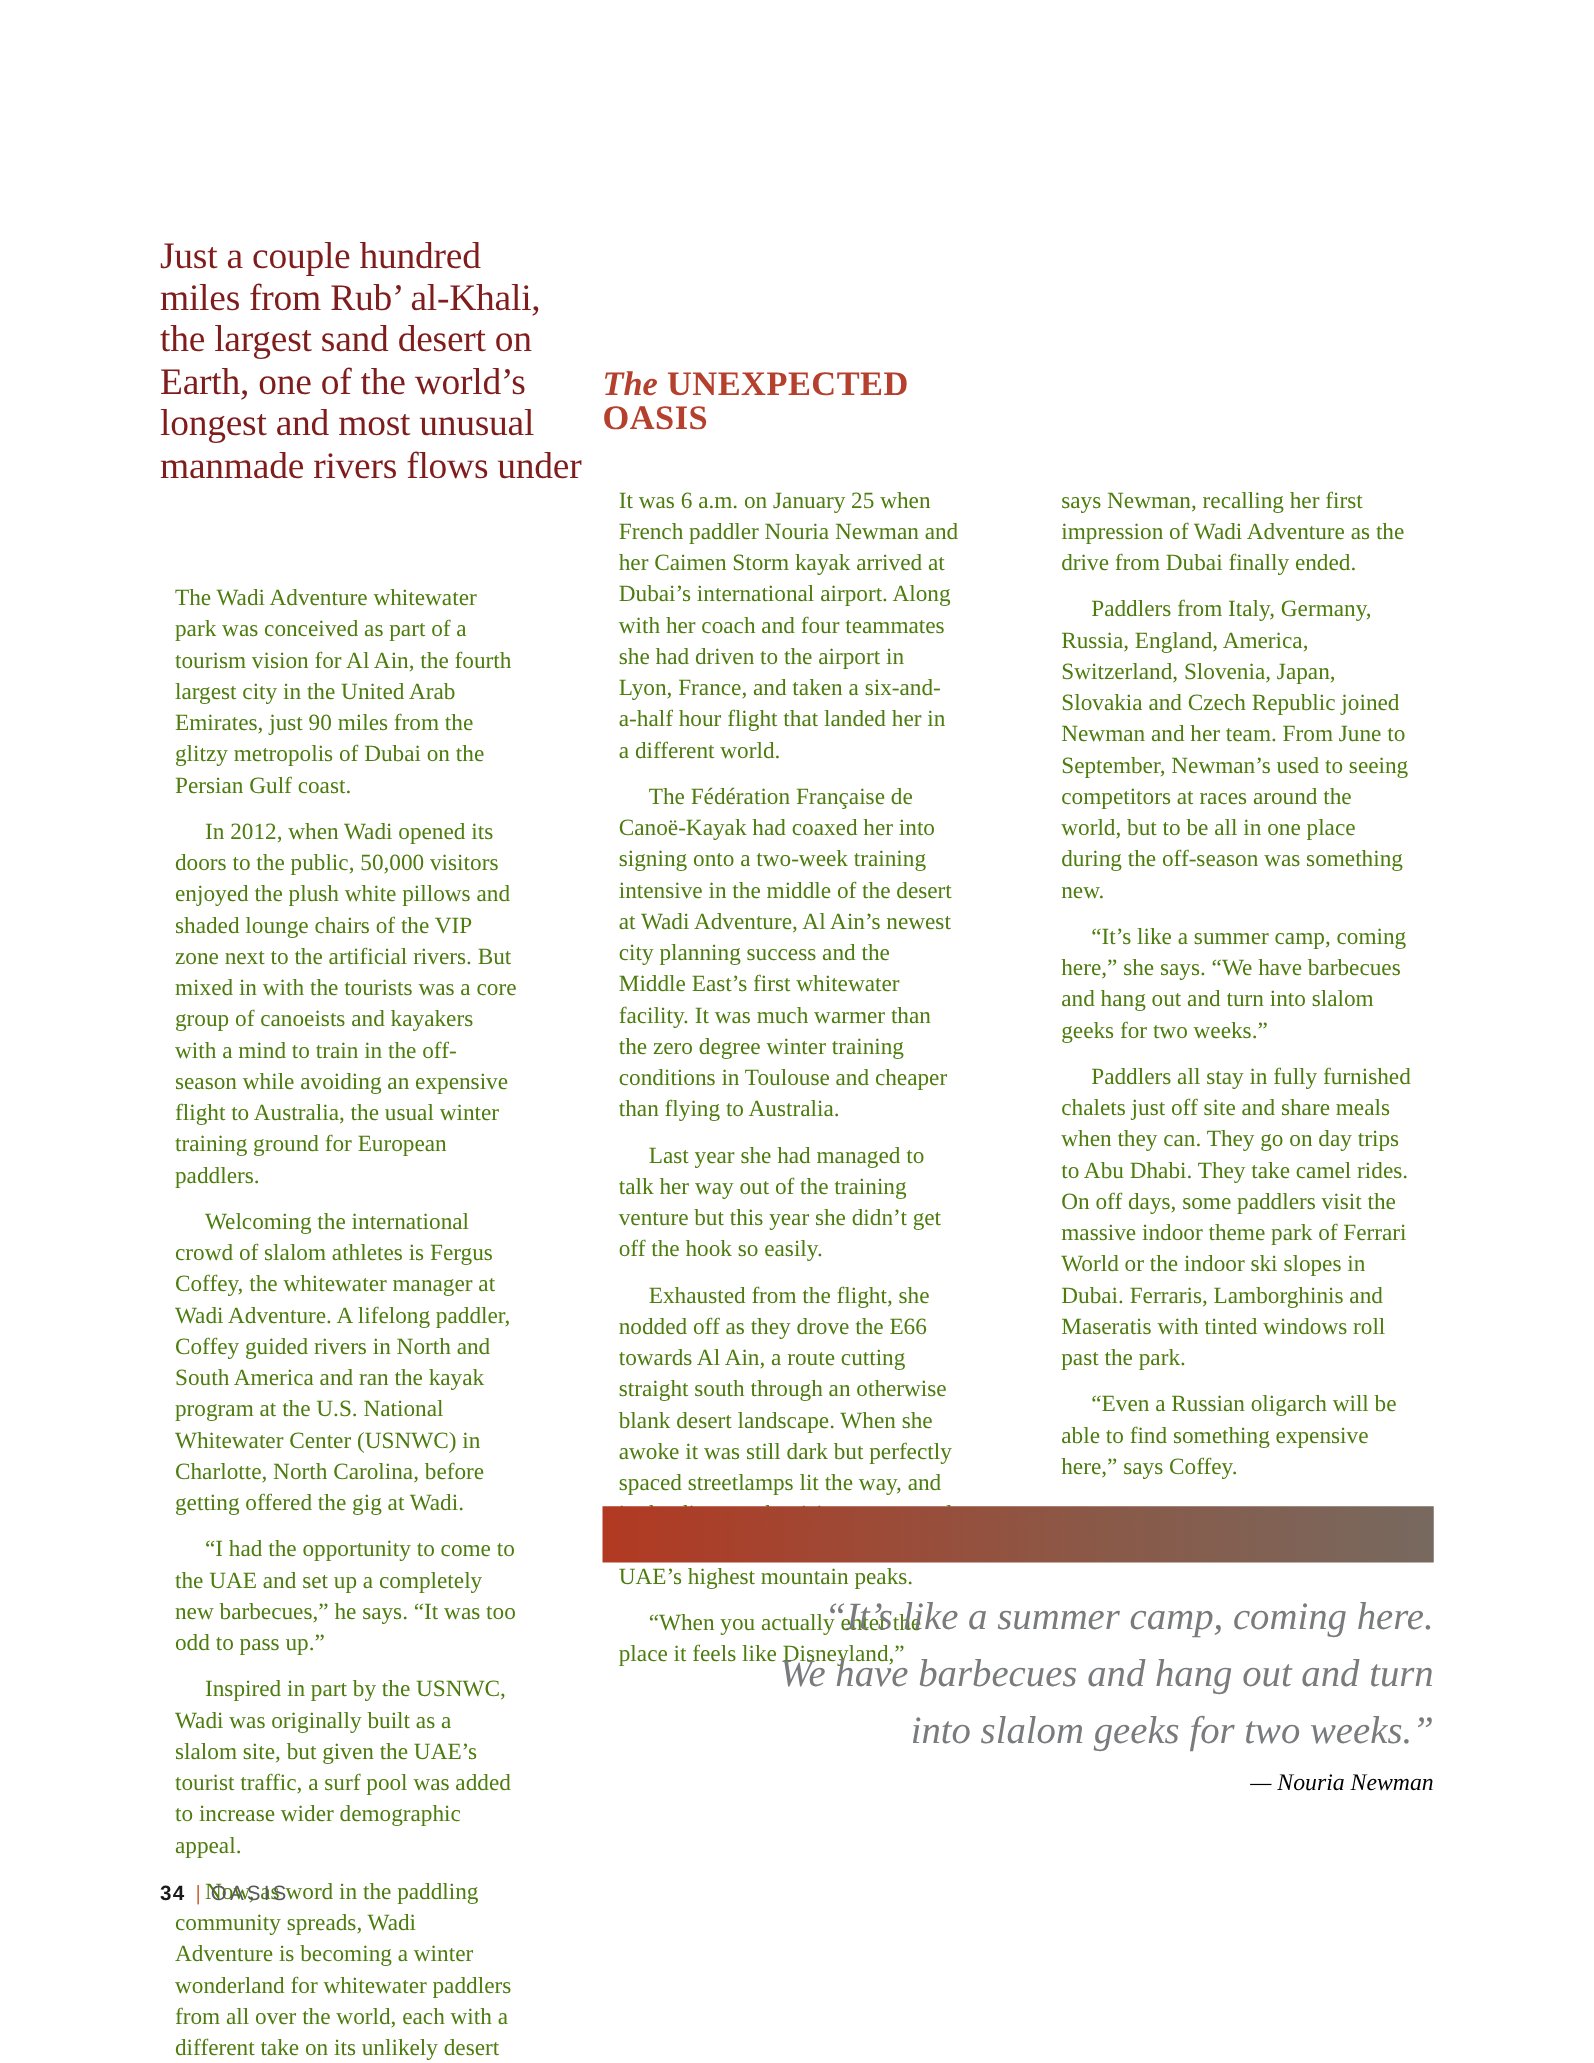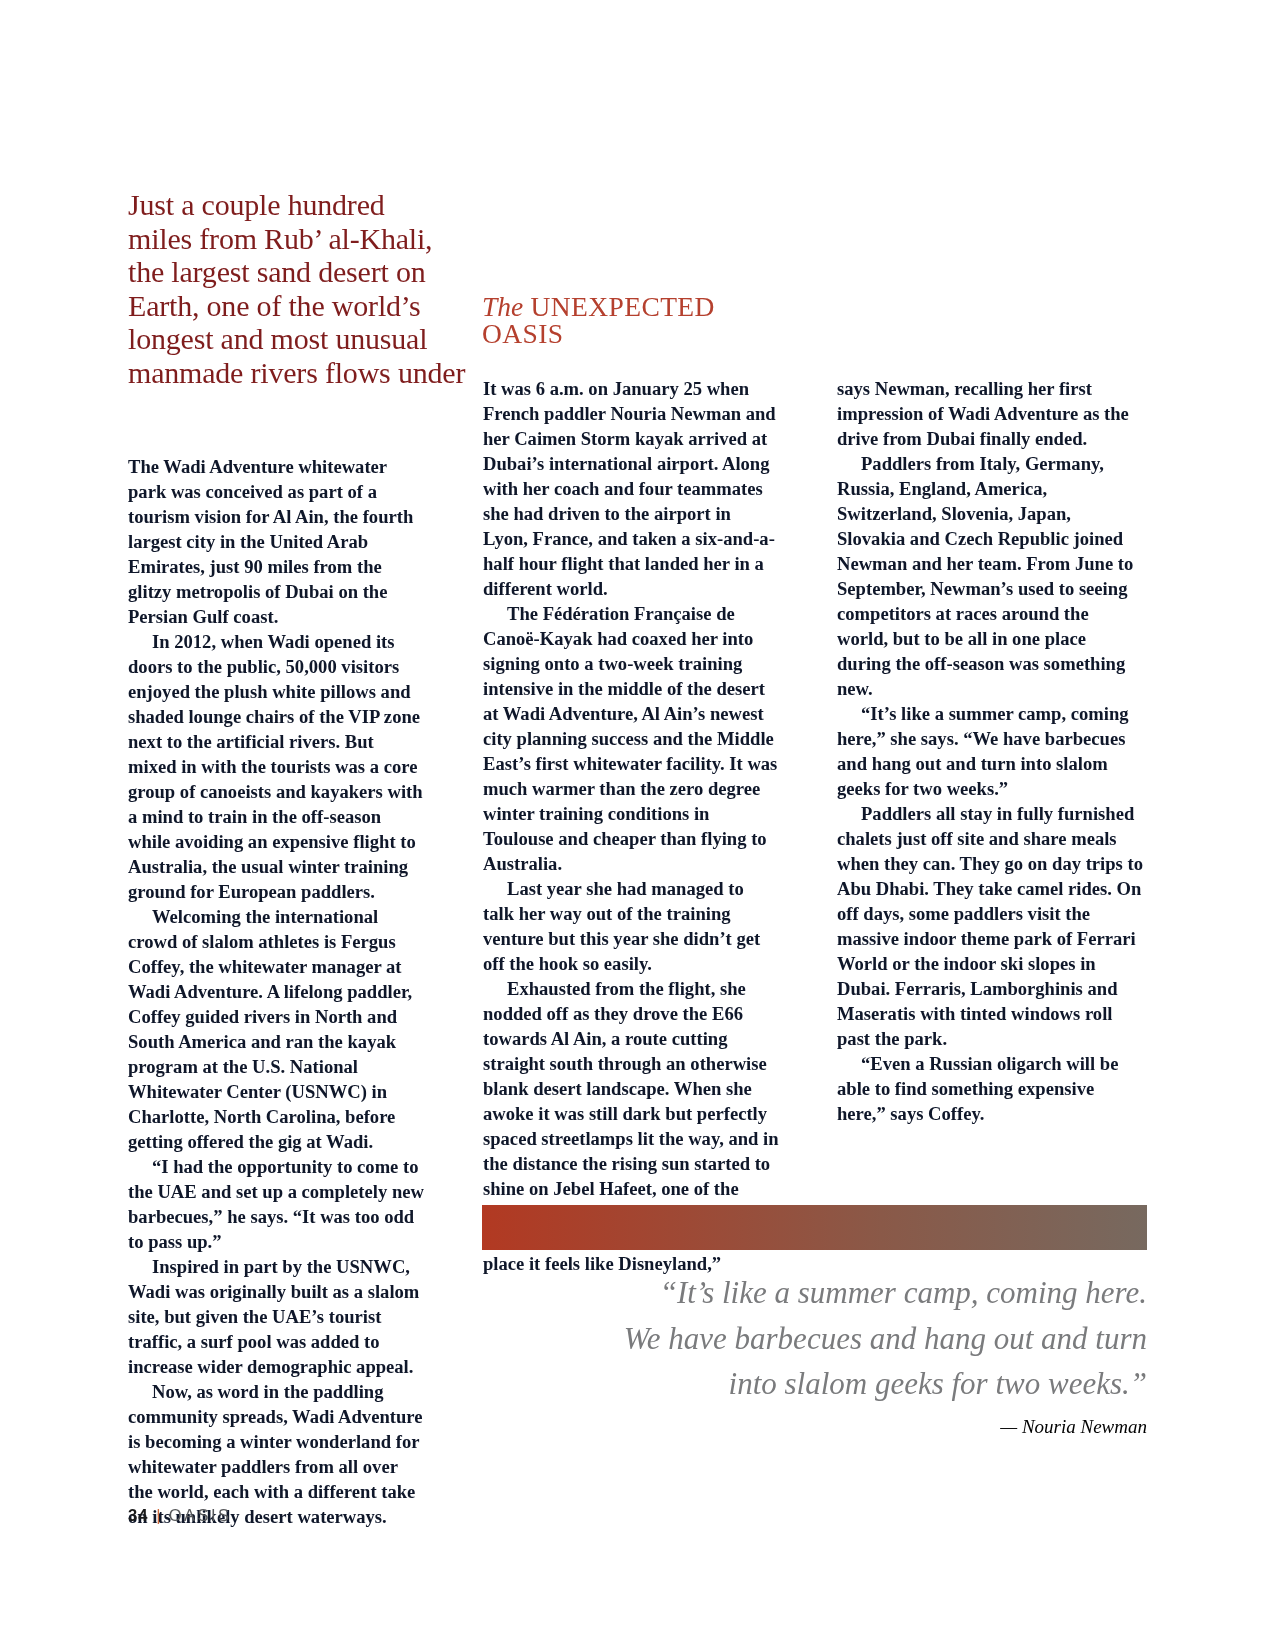--- a/index.html
+++ b/index.html
@@ -11,28 +11,28 @@
   
   .dek {
     position:absolute; left:128px; top:188px;
     font-size:30px; line-height:33.5px; color:#7f1d1d; letter-spacing:-0.2px;
   }
   .dek-line { white-space:nowrap; }
 
   
   .headline {
     position:absolute; left:482px; top:293px; margin:0;
-    font-weight:400; font-size:27.5px; line-height:27px; letter-spacing:0.4px;
+    font-weight:700; font-size:27.5px; line-height:27px; letter-spacing:0.4px;
     color:#b5402e;
   }
   .headline .the { font-style:italic; letter-spacing:0; }
 
   
   .col { position:absolute; }
-  .col p { margin:0; font-size:18.6px; line-height:25px; color:#0f172a;font-weight:bold; }
+  .col p { margin:12px; font-size:18.6px; line-height:25px; color:#4d7c0f; }
   .col p + p { text-indent:24px; }
   .col-left  { left:128px; top:454px; width:298px; }
   .col-mid   { left:483px; top:376px; width:296px; }
   .col-right { left:837px; top:376px; width:306px; }
 
   
   .divider-bar {
     position:absolute; left:482px; top:1205px; width:665px; height:45px;
     background:linear-gradient(to right,#b23922,#8a5948 60%,#77695f);
   }

